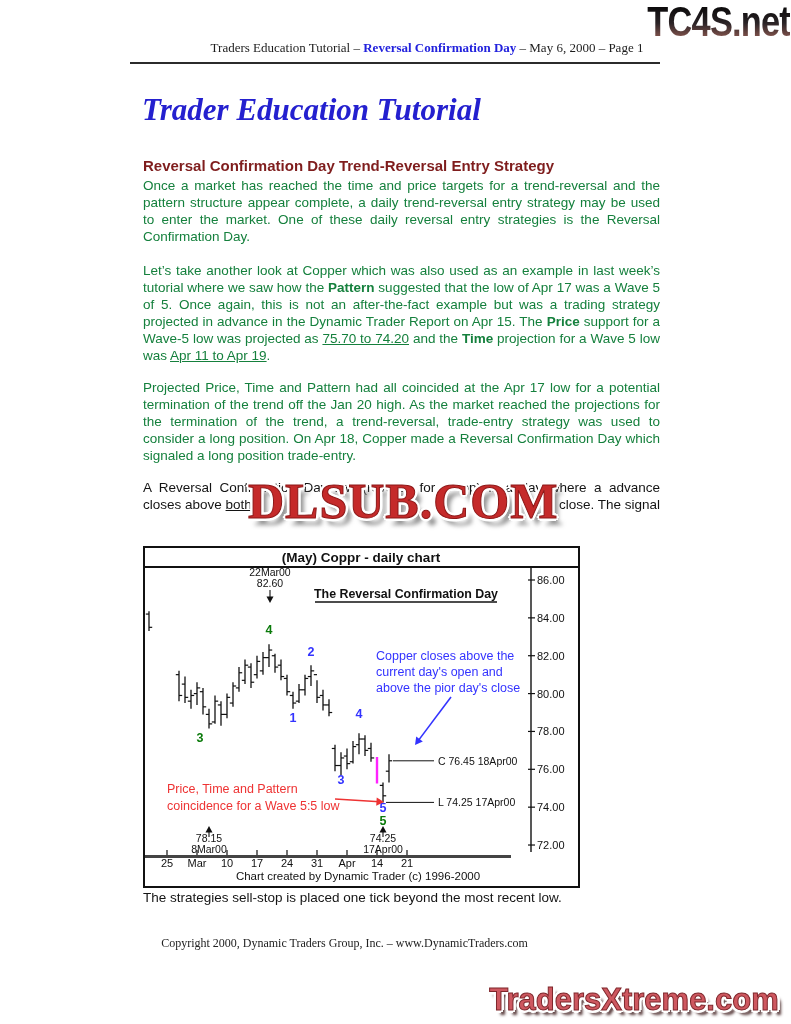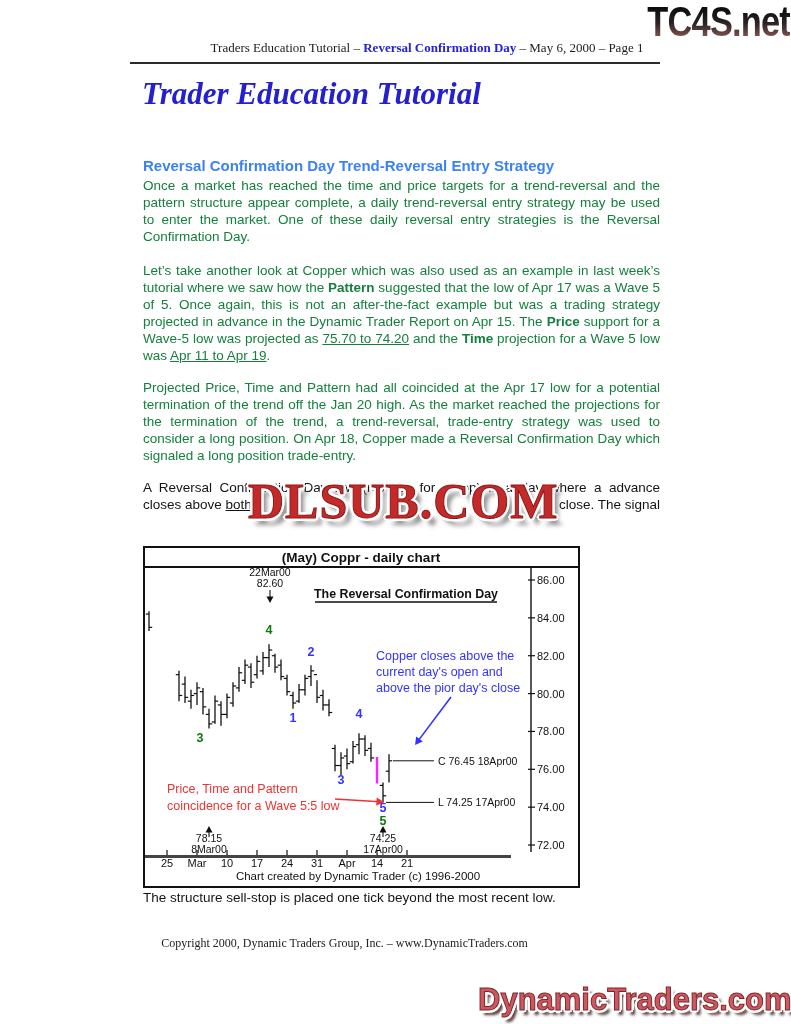--- a/index.html
+++ b/index.html
@@ -7,24 +7,24 @@
         font-family:"Liberation Sans",sans-serif;}
   .hdr{position:absolute;left:160px;top:40px;width:534px;text-align:center;
        font:13px "Liberation Serif",serif;color:#1c1c1c;}
   .hdr .hl{color:#2222dd;font-weight:bold;}
   .hdr-rule{position:absolute;left:130px;top:62px;width:530px;height:2px;background:#2b2b2b;}
   .logo{position:absolute;left:598px;top:0px;width:192px;text-align:right;
         font:bold 43px/42px "Liberation Sans",sans-serif;letter-spacing:-1px;
         transform:scaleX(.8);transform-origin:100% 0;
         background:linear-gradient(180deg,#050505 8%,#2a2326 55%,#8a5850 92%);
         -webkit-background-clip:text;background-clip:text;color:transparent;}
-  .doc-title{position:absolute;left:142px;top:76px;margin:0;
+  .doc-title{position:absolute;left:142px;top:92px;margin:0;
         font:italic bold 31px/1.15 "Liberation Serif",serif;color:#2420cf;}
   .section-heading{position:absolute;left:143px;top:157px;margin:0;
-        font:bold 15px/1.2 "Liberation Sans",sans-serif;color:#3b82f6;}
+        font:bold 15px/1.2 "Liberation Sans",sans-serif;color:#7f1d1d;}
   .body{position:absolute;left:143px;width:517px;margin:0;text-align:justify;
         font:13.5px/17.1px "Liberation Sans",sans-serif;color:#15803d;}
   .p1{top:177px;} .p2{top:262px;} .p3{top:379px;}
   .p4{position:absolute;left:143px;top:479px;width:517px;
       font:13.5px/17.1px "Liberation Sans",sans-serif;color:#141414;}
   .p4 .l1{text-align:justify;text-align-last:justify;}
   .p4 .l2{display:flex;justify-content:space-between;}
   .u{text-decoration:underline;}
   .chart{position:absolute;left:143px;top:546px;width:437px;height:342px;}
   svg text{font-family:"Liberation Sans",sans-serif;}
@@ -255,17 +255,17 @@
         <polygon points="272,199 273.2032,190.50240000000002 279.8208,195.4656" fill="#3333ff"></polygon>
         <line x1="192" y1="253" x2="236.49643277655372" y2="255.72427139448288" stroke="#ee3333" stroke-width="1.6"></line>
         <polygon points="241,256 233.24130340586552,259.66872227896386 233.74680584931357,251.41218236931238" fill="#ee3333"></polygon>
         <line x1="66" y1="291" x2="66" y2="283.852" stroke="#111111" stroke-width="1.1"></line>
         <polygon points="66,280 69.531,286.42 62.469,286.42" fill="#111111"></polygon>
         <line x1="240" y1="291" x2="240" y2="283.852" stroke="#111111" stroke-width="1.1"></line>
         <polygon points="240,280 243.531,286.42 236.469,286.42" fill="#111111"></polygon>
       </svg>
   </div>
 
-  <p class="caption">The structure sell-stop is placed one tick beyond the most recent low.</p>
+  <p class="caption">The strategies sell-stop is placed one tick beyond the most recent low.</p>
   <div class="copyright">Copyright 2000, Dynamic Traders Group, Inc. – www.DynamicTraders.com</div>
-  <div class="wm-bottom">DynamicTraders.com</div>
+  <div class="wm-bottom">TradersXtreme.com</div>
 
 </div>
 
 </body></html>

